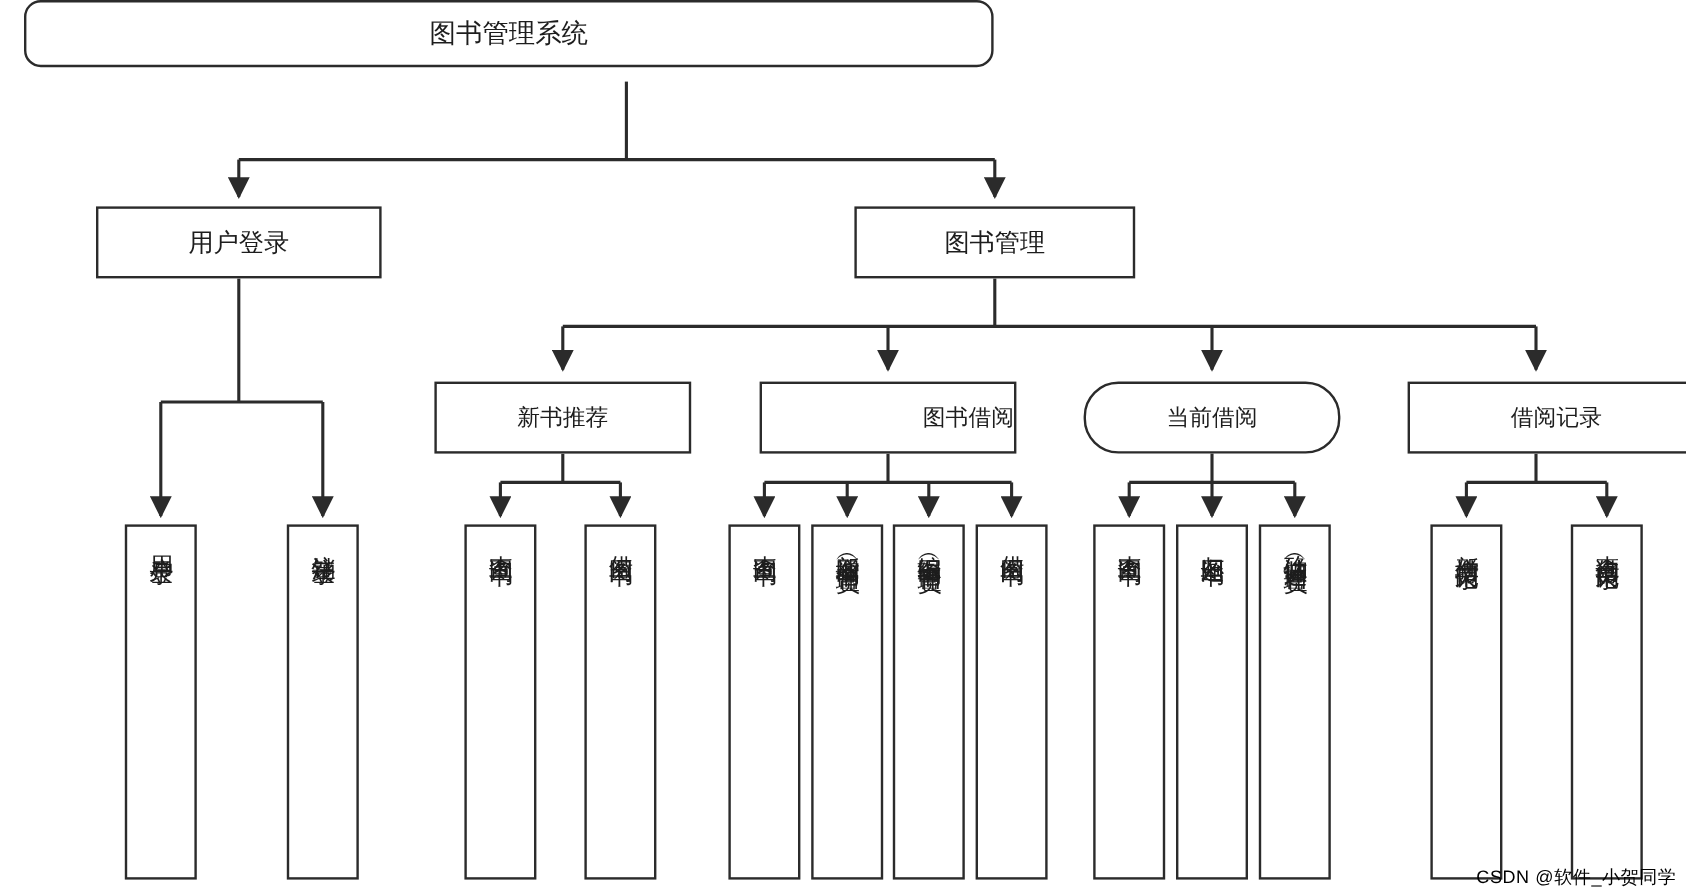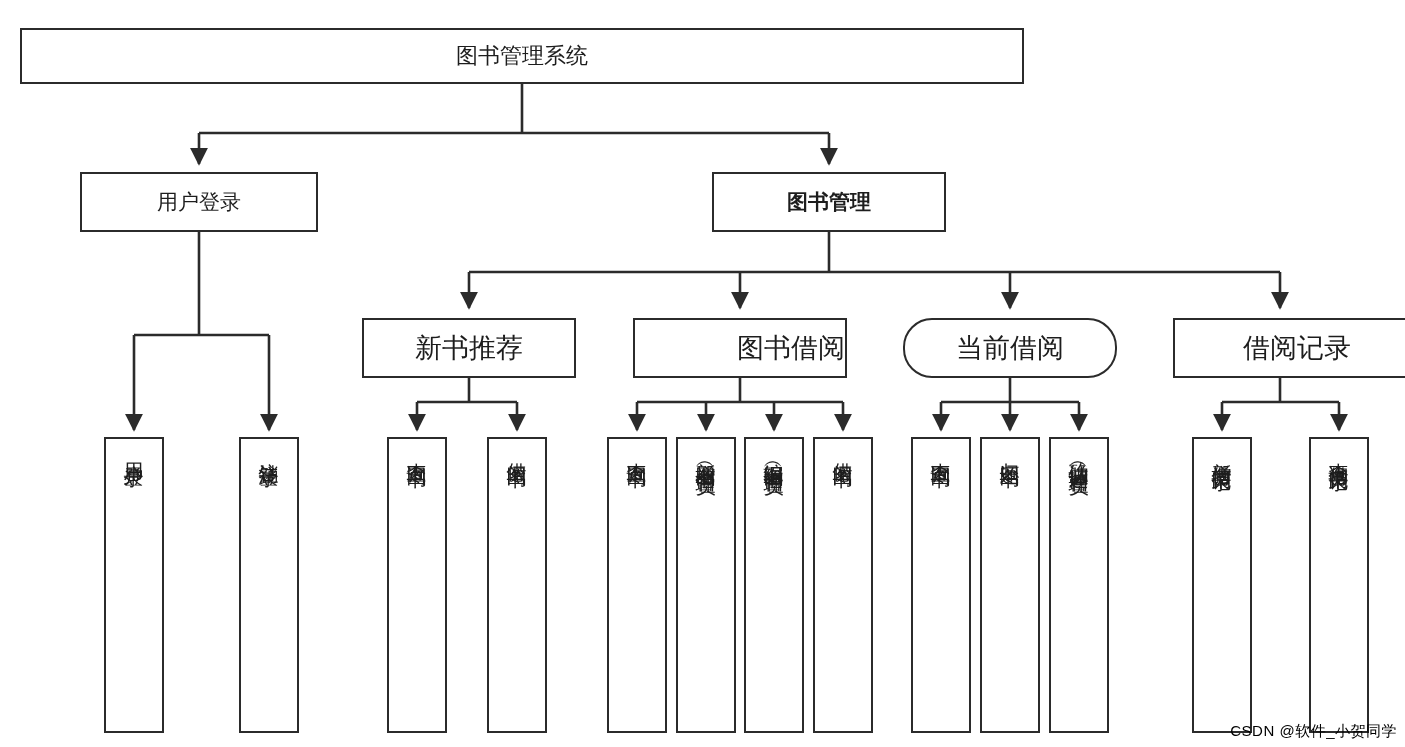--- a/index.html
+++ b/index.html
@@ -35,21 +35,21 @@
     color: #1d1d1d;
   }
 
   .node.root {
     font-size: 22px;
   }
   .node.level1 {
     font-size: 21px;
   }
   .node.level2 {
-    font-size: 27px;
+    font-size: 19px;
   }
 
   
   .node.leaf {
     font-size: 20px;
     align-items: flex-start;
     justify-content: center;
     padding-top: 8px;
   }
   .leaf-label {
@@ -131,28 +131,28 @@
       <path d="M 1010 402 L 1010 430" marker-end="url(#arrow)"></path>
       <path d="M 1079 402 L 1079 430" marker-end="url(#arrow)"></path>
 
       <path d="M 1280 378 L 1280 402"></path>
       <path d="M 1222 402 L 1339 402"></path>
       <path d="M 1222 402 L 1222 430" marker-end="url(#arrow)"></path>
       <path d="M 1339 402 L 1339 430" marker-end="url(#arrow)"></path>
     </g>
   </svg>
 
-  <div class="node root" style="left:20px; top:28px; width:1004px; height:56px;">
+  <div class="node root" style="left:20px; top:0; width:808px; height:56px;border-radius:14px;">
     <span>图书管理系统</span>
   </div>
 
   <div class="node level1" style="left:80px; top:172px; width:238px; height:60px;">
     <span>用户登录</span>
   </div>
-  <div class="node level1" style="left:712px; top:172px; width:234px; height:60px;font-weight:bold;">
+  <div class="node level1" style="left:712px; top:172px; width:234px; height:60px;">
     <span>图书管理</span>
   </div>
 
   <div class="node level2" style="left:362px; top:318px; width:214px; height:60px;">
     <span>新书推荐</span>
   </div>
   <div class="node level2" style="left:633px; top:318px; width:214px; height:60px;justify-content:flex-end;">
     <span>图书借阅</span>
   </div>
   <div class="node level2" style="left:903px; top:318px; width:214px; height:60px;border-radius:29px;">

